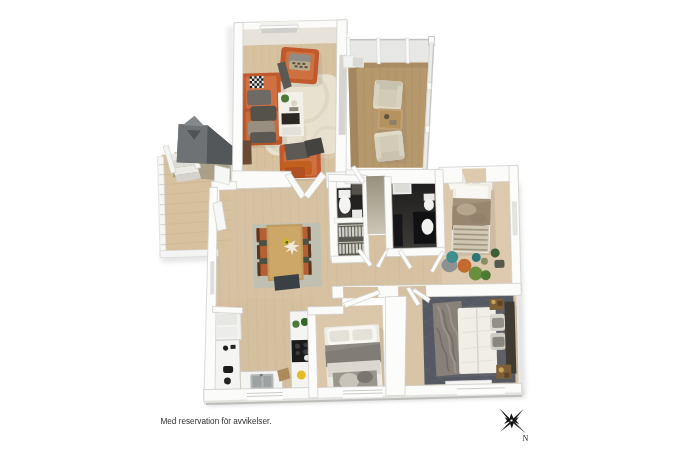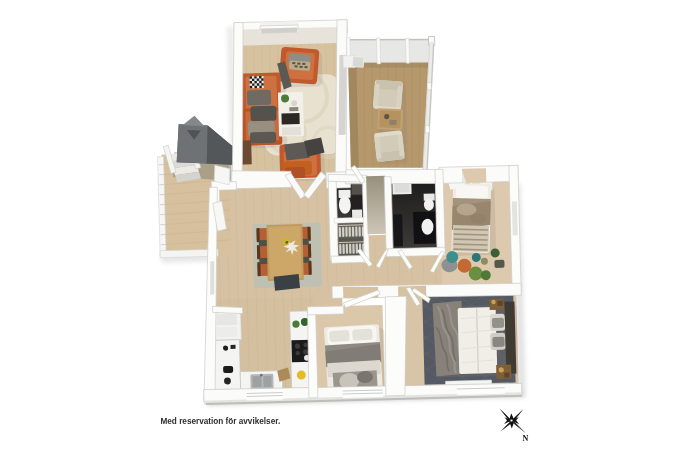--- a/index.html
+++ b/index.html
@@ -1,17 +1,17 @@
 <!DOCTYPE html>
 <html><head>
 <meta charset="utf-8">
 <style>
   html,body{margin:0;padding:0;background:#ffffff;}
   .page{position:relative;width:690px;height:460px;background:#3b82f6;overflow:hidden;
-        font-family:"Liberation Sans", sans-serif;font-weight:bold;}
+        font-family:"Liberation Sans", sans-serif;}
 </style>
 </head>
 <body>
 <div class="page">
 <svg width="690" height="460" viewBox="0 0 690 460">
 <defs>
   <linearGradient id="bathfloor" x1="0" y1="0" x2="0" y2="1">
     <stop offset="0" stop-color="#1c1c1c"></stop>
           <stop offset="1" stop-color="#3d3b38"></stop>
   </linearGradient>

